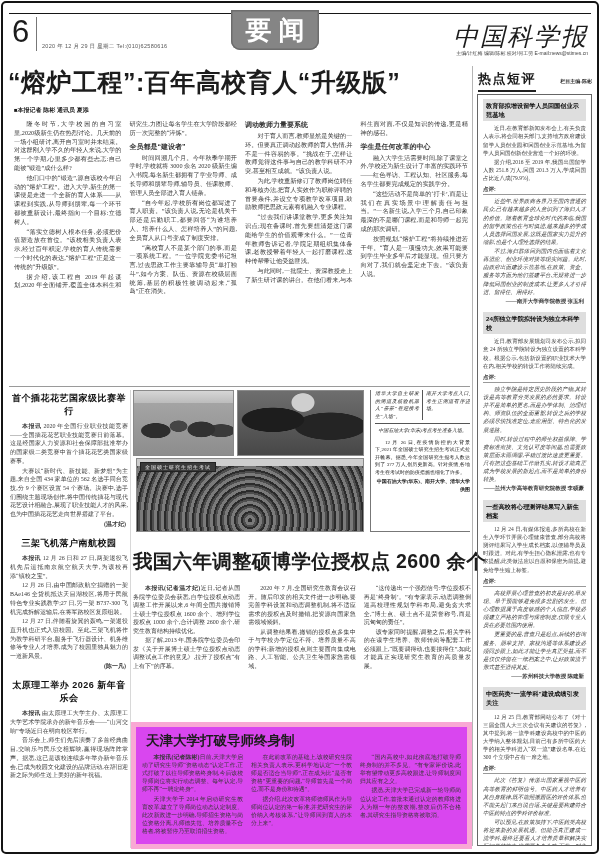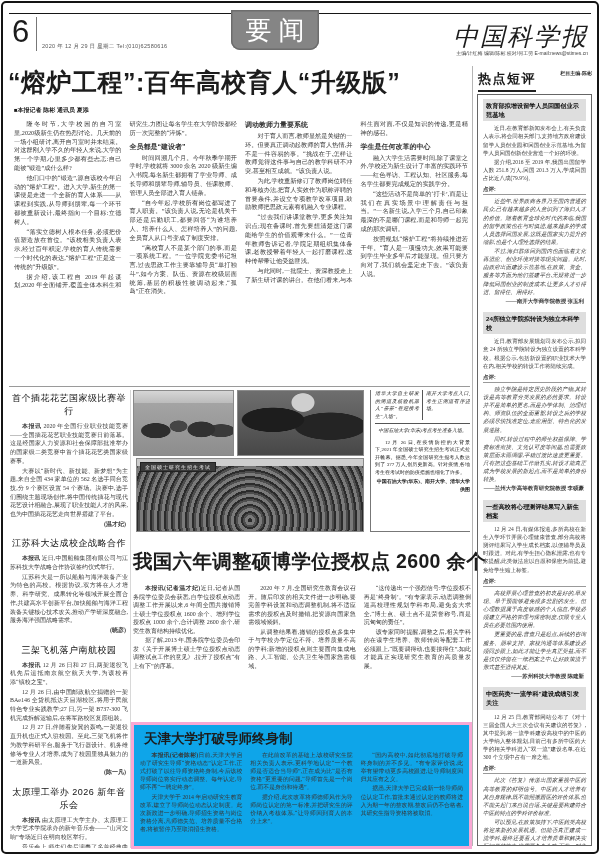--- a/index.html
+++ b/index.html
@@ -9,21 +9,21 @@
   .toprule{position:absolute;left:9px;right:9px;top:13px;border-top:1.5px solid #161616;}
   .sans{font-family:"Liberation Sans","DejaVu Sans",sans-serif;}
 
   
   .pageno{position:absolute;left:12px;top:16px;font-size:31px;font-weight:400;line-height:1;}
   .pagenobar{position:absolute;left:36px;top:17px;height:34px;border-left:1px solid #777;}
   .dateline{position:absolute;left:42px;top:43px;font-size:5.5px;color:#555;letter-spacing:.3px;}
   .sectab{position:absolute;left:231px;top:10px;width:88px;height:40px;background:#858585;
           border-radius:0 0 9px 9px;display:flex;align-items:center;justify-content:center;z-index:3;
           box-shadow:0 0 0 1.5px #6d6d6d inset;}
-  .sectab span{color:#fff;font-size:26px;font-weight:400;letter-spacing:7px;text-indent:7px;}
+  .sectab span{color:#fff;font-size:26px;font-weight:700;letter-spacing:7px;text-indent:7px;}
   .masthead{position:absolute;right:12px;top:20px;font-size:25px;font-weight:400;font-style:italic;
             letter-spacing:2px;white-space:nowrap;}
   .staffline{position:absolute;right:12px;top:50px;font-size:5px;color:#444;}
 
   
   .leadhead{position:absolute;left:8px;top:66px;width:455px;font-size:25px;font-weight:600;
             letter-spacing:.5px;white-space:nowrap;}
   .leadby{position:absolute;left:14px;top:106px;font-size:6px;font-weight:700;}
   .leadbody{position:absolute;left:14px;top:120px;width:454px;height:262px;overflow:hidden;
             column-count:4;column-gap:8px;font-size:6.2px;line-height:1.42;color:#373737;text-align:justify;}
@@ -34,21 +34,21 @@
   
   .fi{margin:0 0 1px 0;}
   .p{text-indent:2em;text-align:justify;}
   .sub{font-weight:700;font-size:7px;margin:4px 0 2px;font-family:"Liberation Sans","DejaVu Sans",sans-serif;text-indent:0;}
   .sig{text-align:right;font-weight:700;margin:1px 2px 4px 0;text-indent:0;}
   b{font-weight:700;}
 
   
   .leftcol{position:absolute;left:10px;top:392px;width:118px;height:456px;overflow:hidden;
            font-size:6px;line-height:1.45;color:#3a3a3a;}
-  .lt{font-size:9px;font-weight:400;text-align:center;margin:9px 0 4px;color:#111;
+  .lt{font-size:9px;font-weight:700;text-align:center;margin:9px 0 4px;color:#111;
       font-family:"Liberation Sans","DejaVu Sans",sans-serif;letter-spacing:.5px;}
   .la:first-child .lt{margin-top:0;}
 
   
   .photo{position:absolute;border:1px solid #8a8a8a;box-sizing:border-box;}
   #ph1{left:133px;top:390px;width:101px;height:66px;
     background:linear-gradient(180deg,#d6d6d6 0%,#bdbdbd 18%,rgba(0,0,0,0) 18%),
     radial-gradient(ellipse at 22% 62%,#2d2d2d 0 13%,rgba(0,0,0,0) 14%),
     radial-gradient(ellipse at 45% 55%,#454545 0 11%,rgba(0,0,0,0) 12%),
     radial-gradient(ellipse at 68% 60%,#313131 0 14%,rgba(0,0,0,0) 15%),
@@ -78,29 +78,29 @@
   .capcredit{text-align:right;font-weight:700;margin-top:2px;}
 
   
   .midhead{position:absolute;left:133px;top:548px;width:340px;font-size:19.5px;font-weight:600;
            white-space:nowrap;letter-spacing:.3px;}
   .midbody{position:absolute;left:133px;top:584px;width:338px;height:134px;overflow:hidden;
            column-count:3;column-gap:8px;font-size:6px;line-height:1.42;color:#373737;text-align:justify;}
 
   
   .bluebox{position:absolute;left:131px;top:722px;width:341px;height:127px;box-sizing:border-box;
-           border:3px solid #f9a8d4;background:#0ea5e9;overflow:hidden;}
+           border:5px solid #f9a8d4;background:#d946ef;overflow:hidden;}
   .boxhead{font-size:13.5px;font-weight:700;margin:5px 0 3px 10px;
            font-family:"Liberation Sans","DejaVu Sans",sans-serif;}
   .boxbody{margin:0 6px;height:94px;overflow:hidden;column-count:3;column-gap:8px;
            font-size:5.8px;line-height:1.4;color:#373737;text-align:justify;}
 
   
   .sbhead{position:absolute;left:478px;top:70px;width:114px;display:flex;
-          justify-content:space-between;align-items:flex-start;}
+          justify-content:space-between;align-items:center;}
   .sbtitle{font-size:13px;font-weight:700;letter-spacing:1.5px;border-bottom:2.5px solid #222;
            padding-bottom:2px;font-family:"Liberation Sans","DejaVu Sans",sans-serif;}
   .sbeditor{font-size:5px;color:#333;font-weight:700;}
   .sbbox{position:absolute;left:477px;top:94px;width:115px;height:752px;border:1px solid #666;
          box-sizing:border-box;padding:4px 5px;overflow:hidden;font-size:5.5px;line-height:1.48;
          color:#3b3b3b;}
   .shead{background:#dedede;font-weight:700;font-size:6.2px;padding:2px 3px;margin:7px 0 3px;
          text-indent:0;font-family:"Liberation Sans","DejaVu Sans",sans-serif;color:#111;}
   .sbbox .fi.shead:first-child{margin-top:0;}
   .pv{font-weight:700;border-bottom:0.5px solid #999;padding-bottom:1px;margin:3px 0 2px;text-indent:0;}
@@ -150,28 +150,20 @@
 <div class="leftcol">
   <div class="la">
     <div class="lt">首个插花花艺国家级比赛举行</div>
     <div>
         <div class="fi p"><b>本报讯 </b>2020 年全国行业职业技能竞赛——全国插花花艺职业技能竞赛日前落幕。这是经国家人力资源和社会保障部批准举办的国家级二类竞赛中首个插花花艺类国家级赛事。</div>
         <div class="fi p">大赛以“新时代、新技能、新梦想”为主题,来自全国 434 家单位的 562 名选手同台竞技,分 9 个赛区设置 54 个赛场。决赛中,选手们围绕主题现场创作,将中国传统插花与现代花艺设计相融合,展现了职业技能人才的风采,也为中国插花花艺走向世界搭建了平台。</div>
         <div class="fi sig">(温才妃)</div>
       </div>
   </div>
   <div class="la">
-    <div class="lt">江苏科大达成校企战略合作</div>
-    <div>
-        <div class="fi p"><b>本报讯 </b>近日,中国船舶集团有限公司与江苏科技大学战略合作协议签约仪式举行。</div>
-        <div class="fi p">江苏科大是一所以船舶与海洋装备产业为特色的高校。根据协议,双方将在人才培养、科学研究、成果转化等领域开展全面合作,共建高水平创新平台,加快船舶与海洋工程装备关键核心技术攻关,推动产学研深度融合,服务海洋强国战略需求。</div>
-        <div class="fi sig">(晓彦)</div>
-      </div>
-  </div>
-  <div class="la">
     <div class="lt">三架飞机落户南航校园</div>
     <div>
         <div class="fi p"><b>本报讯 </b>12 月 26 日和 27 日,两架退役飞机先后运抵南京航空航天大学,为该校再添“镇校之宝”。</div>
         <div class="fi p">12 月 26 日,由中国邮政航空捐赠的一架 BAe146 全货机抵达天目湖校区,将用于民航特色专业实践教学;27 日,另一架 B737-300 飞机完成拆解运输后,在将军路校区复原组装。</div>
         <div class="fi p">12 月 27 日,伴随着旋翼的轰鸣,一架退役直升机也正式入驻校园。至此,三架飞机将作为教学科研平台,服务于飞行器设计、机务维修等专业人才培养,成为了校园里独具魅力的一道新风景。</div>
         <div class="fi sig">(陈一凡)</div>
       </div>
   </div>
   <div class="la">
     <div class="lt">太原理工举办 2026 新年音乐会</div>

